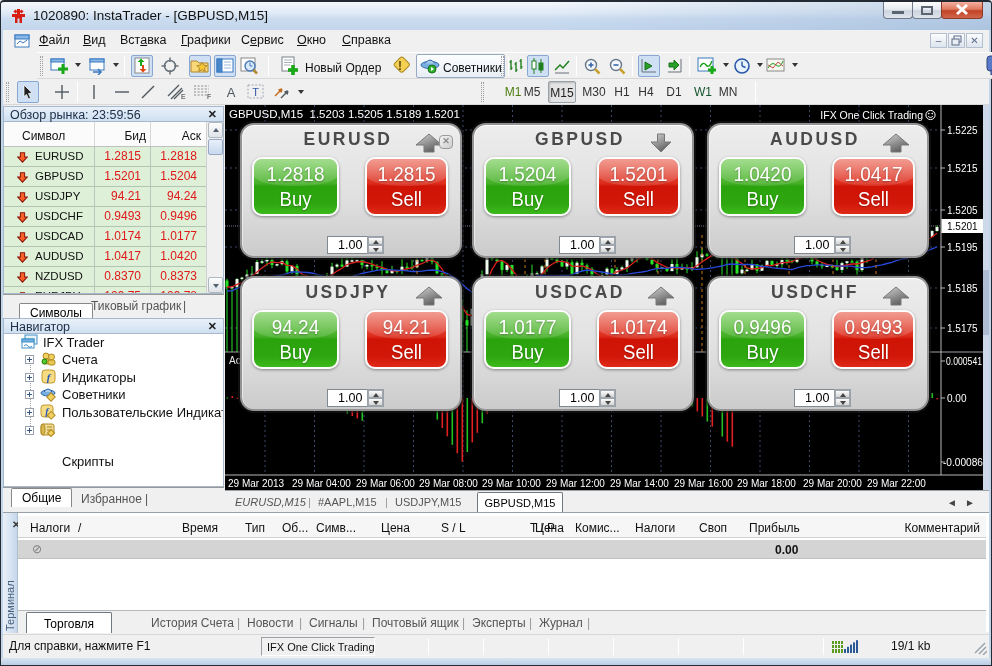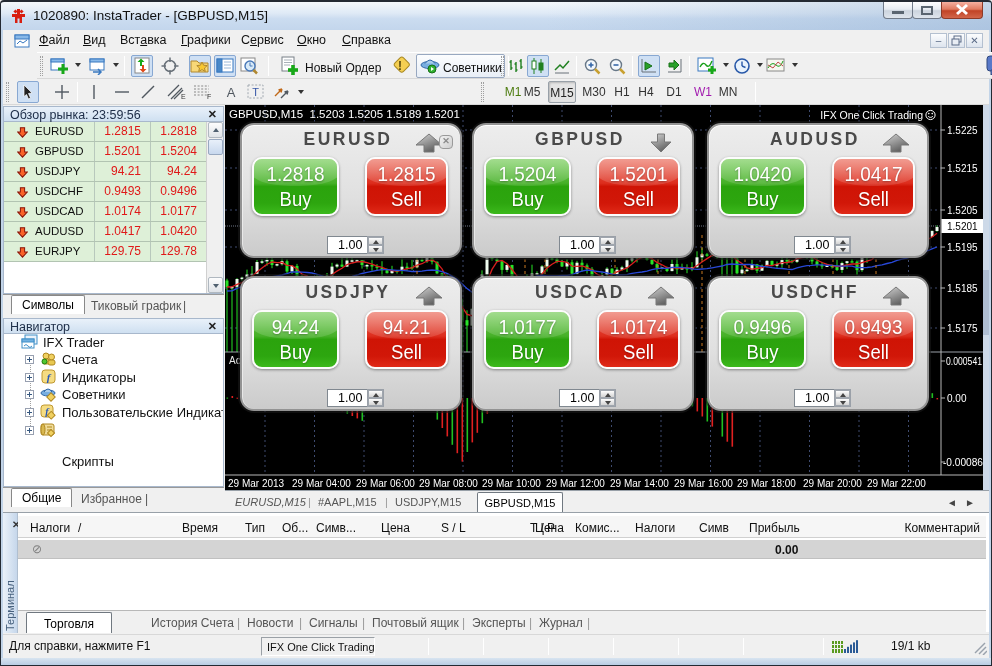--- a/index.html
+++ b/index.html
@@ -451,30 +451,37 @@
     <div style="position:absolute;left:478px;top:2px;">
       <div class="grip"></div>
     </div>
     <span style="position:absolute;left:498px;top:5px;width:24px;text-align:center;font-size:12px;color:#4d7c0f;">M1</span>
     <span style="position:absolute;left:517px;top:5px;width:24px;text-align:center;font-size:12px;color:#333;">M5</span>
     <div style="position:absolute;left:545px;top:1px;width:28px;height:22px;border:1px solid #98a0a8;background:#e4e4e4;border-radius:2px;box-shadow:inset 1px 1px 2px rgba(0,0,0,.2);text-align:center;font-size:12px;color:#222;padding-top:4px;">M15</div>
     <span style="position:absolute;left:577px;top:5px;width:28px;text-align:center;font-size:12px;color:#333;">M30</span>
     <span style="position:absolute;left:607px;top:5px;width:24px;text-align:center;font-size:12px;color:#333;">H1</span>
     <span style="position:absolute;left:631px;top:5px;width:24px;text-align:center;font-size:12px;color:#333;">H4</span>
     <span style="position:absolute;left:659px;top:5px;width:24px;text-align:center;font-size:12px;color:#333;">D1</span>
-    <span style="position:absolute;left:688px;top:5px;width:24px;text-align:center;font-size:12px;color:#a21caf;">W1</span>
+    <span style="position:absolute;left:688px;top:5px;width:24px;text-align:center;font-size:12px;color:#14532d;">W1</span>
     <span style="position:absolute;left:713px;top:5px;width:24px;text-align:center;font-size:12px;color:#333;">MN</span>
     <div style="position:absolute;left:752px;top:2px;">
       <div class="tbsep"></div>
     </div>
   </div>
 
 <div class="abs lpanel" style="top:106px;">
   <div class="lphead">Обзор рынка: 23:59:56<span class="x">✕</span></div>
   <div id="mw-table" style="height:172px;overflow:hidden;">
+    <div class="mwhead">
+      <span style="position:absolute;left:18px;top:7px;">Символ</span>
+      <span style="position:absolute;right:77px;top:7px;">Бид</span>
+      <span style="position:absolute;right:22px;top:7px;">Аск</span>
+      <div class="colline" style="left:90px;background:#d8d8d8;"></div>
+        <div class="colline" style="left:146px;background:#d8d8d8;"></div>
+    </div>
       <div class="mwrow">
         <svg style="position:absolute;left:13px;top:5px;" width="11" height="11" viewBox="0 0 13 13">
           <path d="M4 1 h5 v5 h3 l-5.5 6 L1 6 h3 z" fill="#f96228" stroke="#8c1508" stroke-width="1.2"></path>
         </svg>
         <span class="sym">EURUSD</span>
         <span class="bid">1.2815</span>
         <span class="ask">1.2818</span>
         <div class="colline" style="left:90px;"></div>
         <div class="colline" style="left:146px;"></div>
       </div>
@@ -525,38 +532,48 @@
         <span class="sym">AUDUSD</span>
         <span class="bid">1.0417</span>
         <span class="ask">1.0420</span>
         <div class="colline" style="left:90px;"></div>
         <div class="colline" style="left:146px;"></div>
       </div>
       <div class="mwrow">
         <svg style="position:absolute;left:13px;top:5px;" width="11" height="11" viewBox="0 0 13 13">
           <path d="M4 1 h5 v5 h3 l-5.5 6 L1 6 h3 z" fill="#f96228" stroke="#8c1508" stroke-width="1.2"></path>
         </svg>
+        <span class="sym">NZDUSD</span>
+        <span class="bid">0.8370</span>
+        <span class="ask">0.8373</span>
+        <div class="colline" style="left:90px;"></div>
+        <div class="colline" style="left:146px;"></div>
+      </div>
+      <div class="mwrow">
+        <svg style="position:absolute;left:13px;top:5px;" width="11" height="11" viewBox="0 0 13 13">
+          <path d="M4 1 h5 v5 h3 l-5.5 6 L1 6 h3 z" fill="#f96228" stroke="#8c1508" stroke-width="1.2"></path>
+        </svg>
         <span class="sym">EURJPY</span>
         <span class="bid">129.75</span>
         <span class="ask">129.78</span>
         <div class="colline" style="left:90px;"></div>
         <div class="colline" style="left:146px;"></div>
       </div>
       <div style="position:absolute;right:0;top:0px;bottom:0;width:17px;background:#f0f0f0;border-left:1px solid #d0d0d0;">
         <div style="position:absolute;left:1px;top:0px;width:15px;height:16px;background:linear-gradient(#fdfdfd,#dfe3e8);border:1px solid #b0b8c0;border-radius:2px;">
           <div class="tri-u" style="margin-top:5px;border-bottom-color:#506070;"></div>
         </div>
         <div style="position:absolute;left:1px;top:17px;width:15px;height:16px;background:linear-gradient(#e8f0fa,#c8d8ee);border:1px solid #98a8c0;border-radius:2px;"></div>
         <div style="position:absolute;left:1px;bottom:0px;width:15px;height:16px;background:linear-gradient(#fdfdfd,#dfe3e8);border:1px solid #b0b8c0;border-radius:2px;">
           <div class="tri-d" style="margin-top:6px;border-top-color:#506070;"></div>
         </div>
       </div>
     </div>
   <div class="tabsrow" style="border-top:1px solid #999;">
-    <div class="tabactive" style="left:8px;">Символы</div>
+    <div class="tabactive" style="left:16px;margin-top:8px;">Символы</div>
     <span style="position:absolute;left:88px;top:4px;">Тиковый график</span>
     <span style="position:absolute;left:180px;top:4px;">|</span>
   </div>
 </div>
 
 <div class="abs lpanel" style="top:318px;">
   <div class="lphead">Навигатор<span class="x">✕</span></div>
   <div id="nav-tree" style="height:153px;overflow:hidden;">
       <div style="position:absolute;left:26px;top:24px;width:1px;height:72px;border-left:1px dotted #a0a0a0;"></div>
       <div style="position:absolute;left:17px;top:0px;width:16px;height:16px;"><svg width="17" height="16" viewBox="0 0 17 16">
@@ -1384,21 +1401,21 @@
     <span style="left:164px;">Время</span>
     <span style="left:227px;">Тип</span>
     <span style="left:264px;">Об...</span>
     <span style="left:298px;">Симв...</span>
     <span style="left:363px;">Цена</span>
     <span style="left:423px;">S / L</span>
     <span style="left:469px;margin-left:43px;">T / P</span>
     <span style="left:517px;">Цена</span>
     <span style="left:557px;">Комис...</span>
     <span style="left:617px;">Налоги</span>
-    <span style="left:681px;">Симв</span>
+    <span style="left:681px;">Своп</span>
     <span style="left:731px;">Прибыль</span>
     <span style="right:6px;">Комментарий</span>
   </div>
   <div id="term-bal">
     <span style="position:absolute;left:14px;top:2px;color:#808080;font-weight:normal;">⊘</span>
     <span style="position:absolute;left:757px;top:3px;">0.00</span>
   </div>
   <div id="term-tabs">
     <div id="tt-active">Торговля</div>
     <span class="tt" style="left:104px;">История Счета</span>

